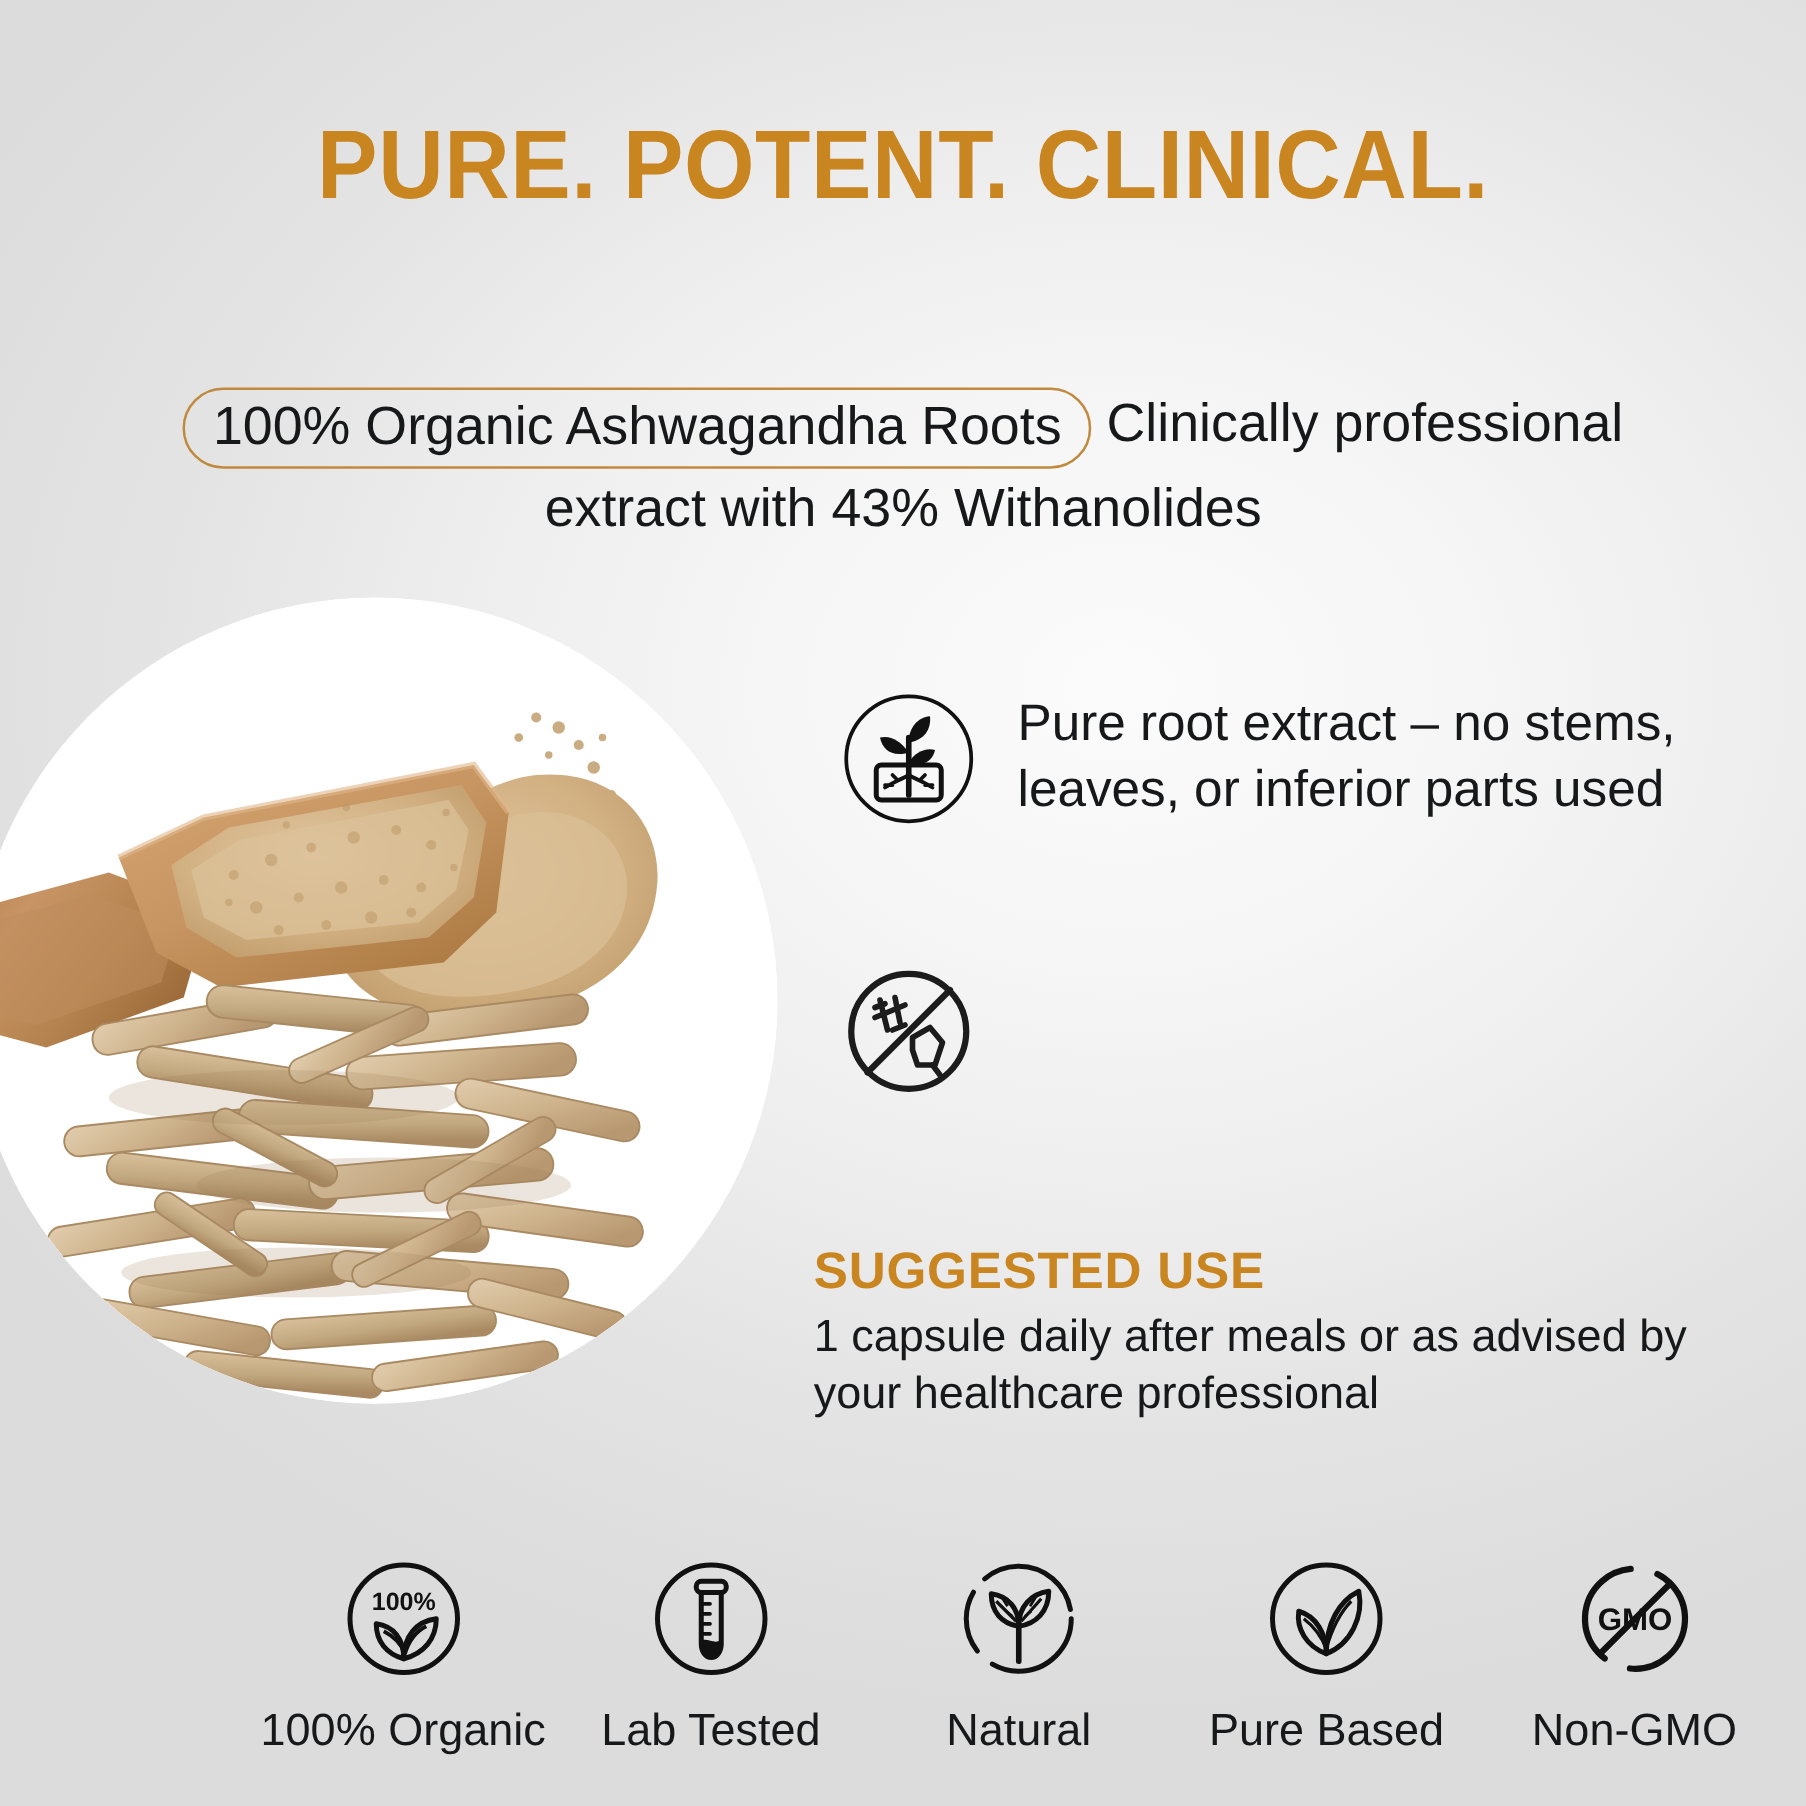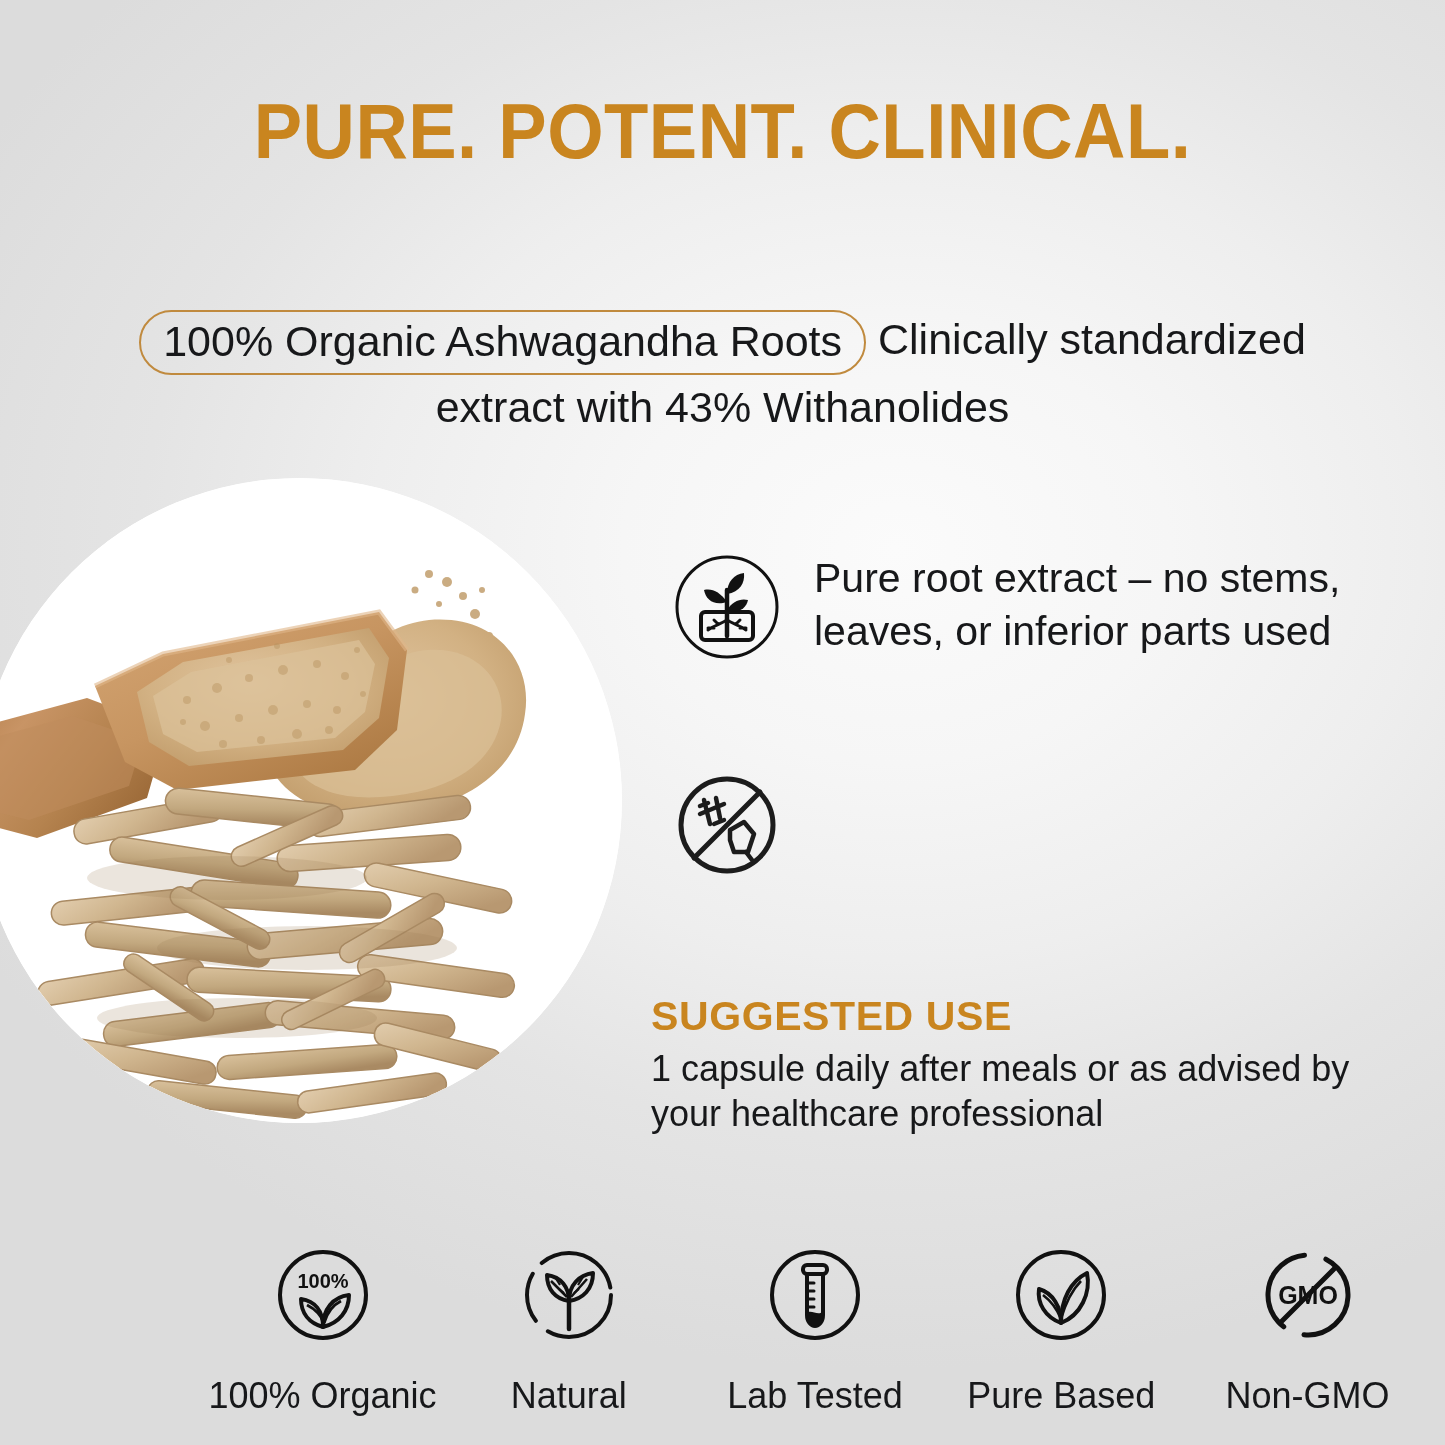--- a/index.html
+++ b/index.html
@@ -135,21 +135,20 @@
     width: 1200px;
     display: flex;
     justify-content: space-between;
     align-items: flex-start;
   }
   .badge {
     width: 215px;
     display: flex;
     flex-direction: column;
     align-items: center;
-    gap: 12px;
   }
   .badge-icon {
     width: 104px;
     height: 104px;
   }
   .badge-label {
     margin-top: 16px;
     font-size: 36px;
     line-height: 42px;
     color: #17181a;
@@ -159,21 +158,21 @@
 </head>
 <body>
 
 <div id="panel">
 
   <div id="headline">PURE. POTENT. CLINICAL.</div>
 
   <div id="subhead">
     <br>
     <span class="pill">100% Organic Ashwagandha Roots</span>
-    <span class="seg">Clinically standardized</span><br>
+    <span class="seg">Clinically professional</span><br>
     <span class="seg">extract with 43% Withanolides</span>
   </div>
 
   <div id="photo-circle">
     <svg width="645" height="645" viewBox="0 0 645 645">
       <defs>
         <linearGradient id="woodG" x1="0" y1="0" x2="1" y2="0.5">
           <stop offset="0%" stop-color="#b07a45"></stop>
           <stop offset="35%" stop-color="#c89465"></stop>
           <stop offset="70%" stop-color="#b5834f"></stop>
@@ -357,42 +356,42 @@
           <path d="M36 62 C44 66 50 72 53 80" fill="none" stroke="#111111" stroke-width="3"></path>
           <path d="M70 58 C62 62 56 70 53 80" fill="none" stroke="#111111" stroke-width="3"></path>
         </svg>
       </span>
       <span class="badge-label">100% Organic</span>
     </div>
 
     <div class="badge">
       <span class="badge-icon">
         <svg viewBox="0 0 104 104" width="104" height="104">
+          <circle cx="52" cy="52" r="43" fill="none" stroke="#111111" stroke-width="4"></circle>
+          <rect x="40" y="22" width="24" height="9" rx="4" fill="none" stroke="#111111" stroke-width="4"></rect>
+          <path d="M44 31 L44 72 C44 79 48 83 52 83 C56 83 60 79 60 72 L60 31" fill="none" stroke="#111111" stroke-width="4" stroke-linejoin="round"></path>
+          <path d="M44 70 C48 66 56 74 60 68 L60 72 C60 79 56 83 52 83 C48 83 44 79 44 72 Z" fill="#111111"></path>
+          <path d="M44 40 L51 40 M44 48 L51 48 M44 56 L51 56 M44 64 L51 64" stroke="#111111" stroke-width="3" stroke-linecap="round"></path>
+        </svg>
+      </span>
+      <span class="badge-label">Lab Tested</span>
+    </div>
+
+    <div class="badge">
+      <span class="badge-icon">
+        <svg viewBox="0 0 104 104" width="104" height="104">
           <circle cx="52" cy="52" r="42" fill="none" stroke="#111111" stroke-width="4" stroke-linecap="round" stroke-dasharray="88 16 50 14"></circle>
           <path d="M52 86 L52 56" fill="none" stroke="#111111" stroke-width="4.5" stroke-linecap="round"></path>
           <path d="M52 58 C52 44 44 34 30 32 C30 46 38 56 52 58 Z" fill="none" stroke="#111111" stroke-width="4" stroke-linejoin="round"></path>
           <path d="M52 58 C52 42 62 32 76 30 C76 46 66 56 52 58 Z" fill="none" stroke="#111111" stroke-width="4" stroke-linejoin="round"></path>
           <path d="M34 38 L50 54 M70 36 L54 54" fill="none" stroke="#111111" stroke-width="2.6"></path>
           <path d="M38 34 L43 42 M42 46 L47 50 M66 34 L61 42 M62 46 L57 50" fill="none" stroke="#111111" stroke-width="2.2"></path>
         </svg>
       </span>
       <span class="badge-label">Natural</span>
-    </div>
-
-    <div class="badge">
-      <span class="badge-icon">
-        <svg viewBox="0 0 104 104" width="104" height="104">
-          <circle cx="52" cy="52" r="43" fill="none" stroke="#111111" stroke-width="4"></circle>
-          <rect x="40" y="22" width="24" height="9" rx="4" fill="none" stroke="#111111" stroke-width="4"></rect>
-          <path d="M44 31 L44 72 C44 79 48 83 52 83 C56 83 60 79 60 72 L60 31" fill="none" stroke="#111111" stroke-width="4" stroke-linejoin="round"></path>
-          <path d="M44 70 C48 66 56 74 60 68 L60 72 C60 79 56 83 52 83 C48 83 44 79 44 72 Z" fill="#111111"></path>
-          <path d="M44 40 L51 40 M44 48 L51 48 M44 56 L51 56 M44 64 L51 64" stroke="#111111" stroke-width="3" stroke-linecap="round"></path>
-        </svg>
-      </span>
-      <span class="badge-label">Lab Tested</span>
     </div>
 
     <div class="badge">
       <span class="badge-icon">
         <svg viewBox="0 0 104 104" width="104" height="104">
           <circle cx="52" cy="52" r="43" fill="none" stroke="#111111" stroke-width="4"></circle>
           <path d="M52 80 C52 64 44 50 30 46 C28 60 36 74 52 80 Z" fill="none" stroke="#111111" stroke-width="4" stroke-linejoin="round"></path>
           <path d="M52 80 C52 56 62 38 78 30 C82 50 72 72 52 80 Z" fill="none" stroke="#111111" stroke-width="4" stroke-linejoin="round"></path>
           <path d="M34 52 C42 58 48 66 52 76" fill="none" stroke="#111111" stroke-width="2.6"></path>
           <path d="M72 38 C62 48 56 62 52 76" fill="none" stroke="#111111" stroke-width="2.6"></path>

